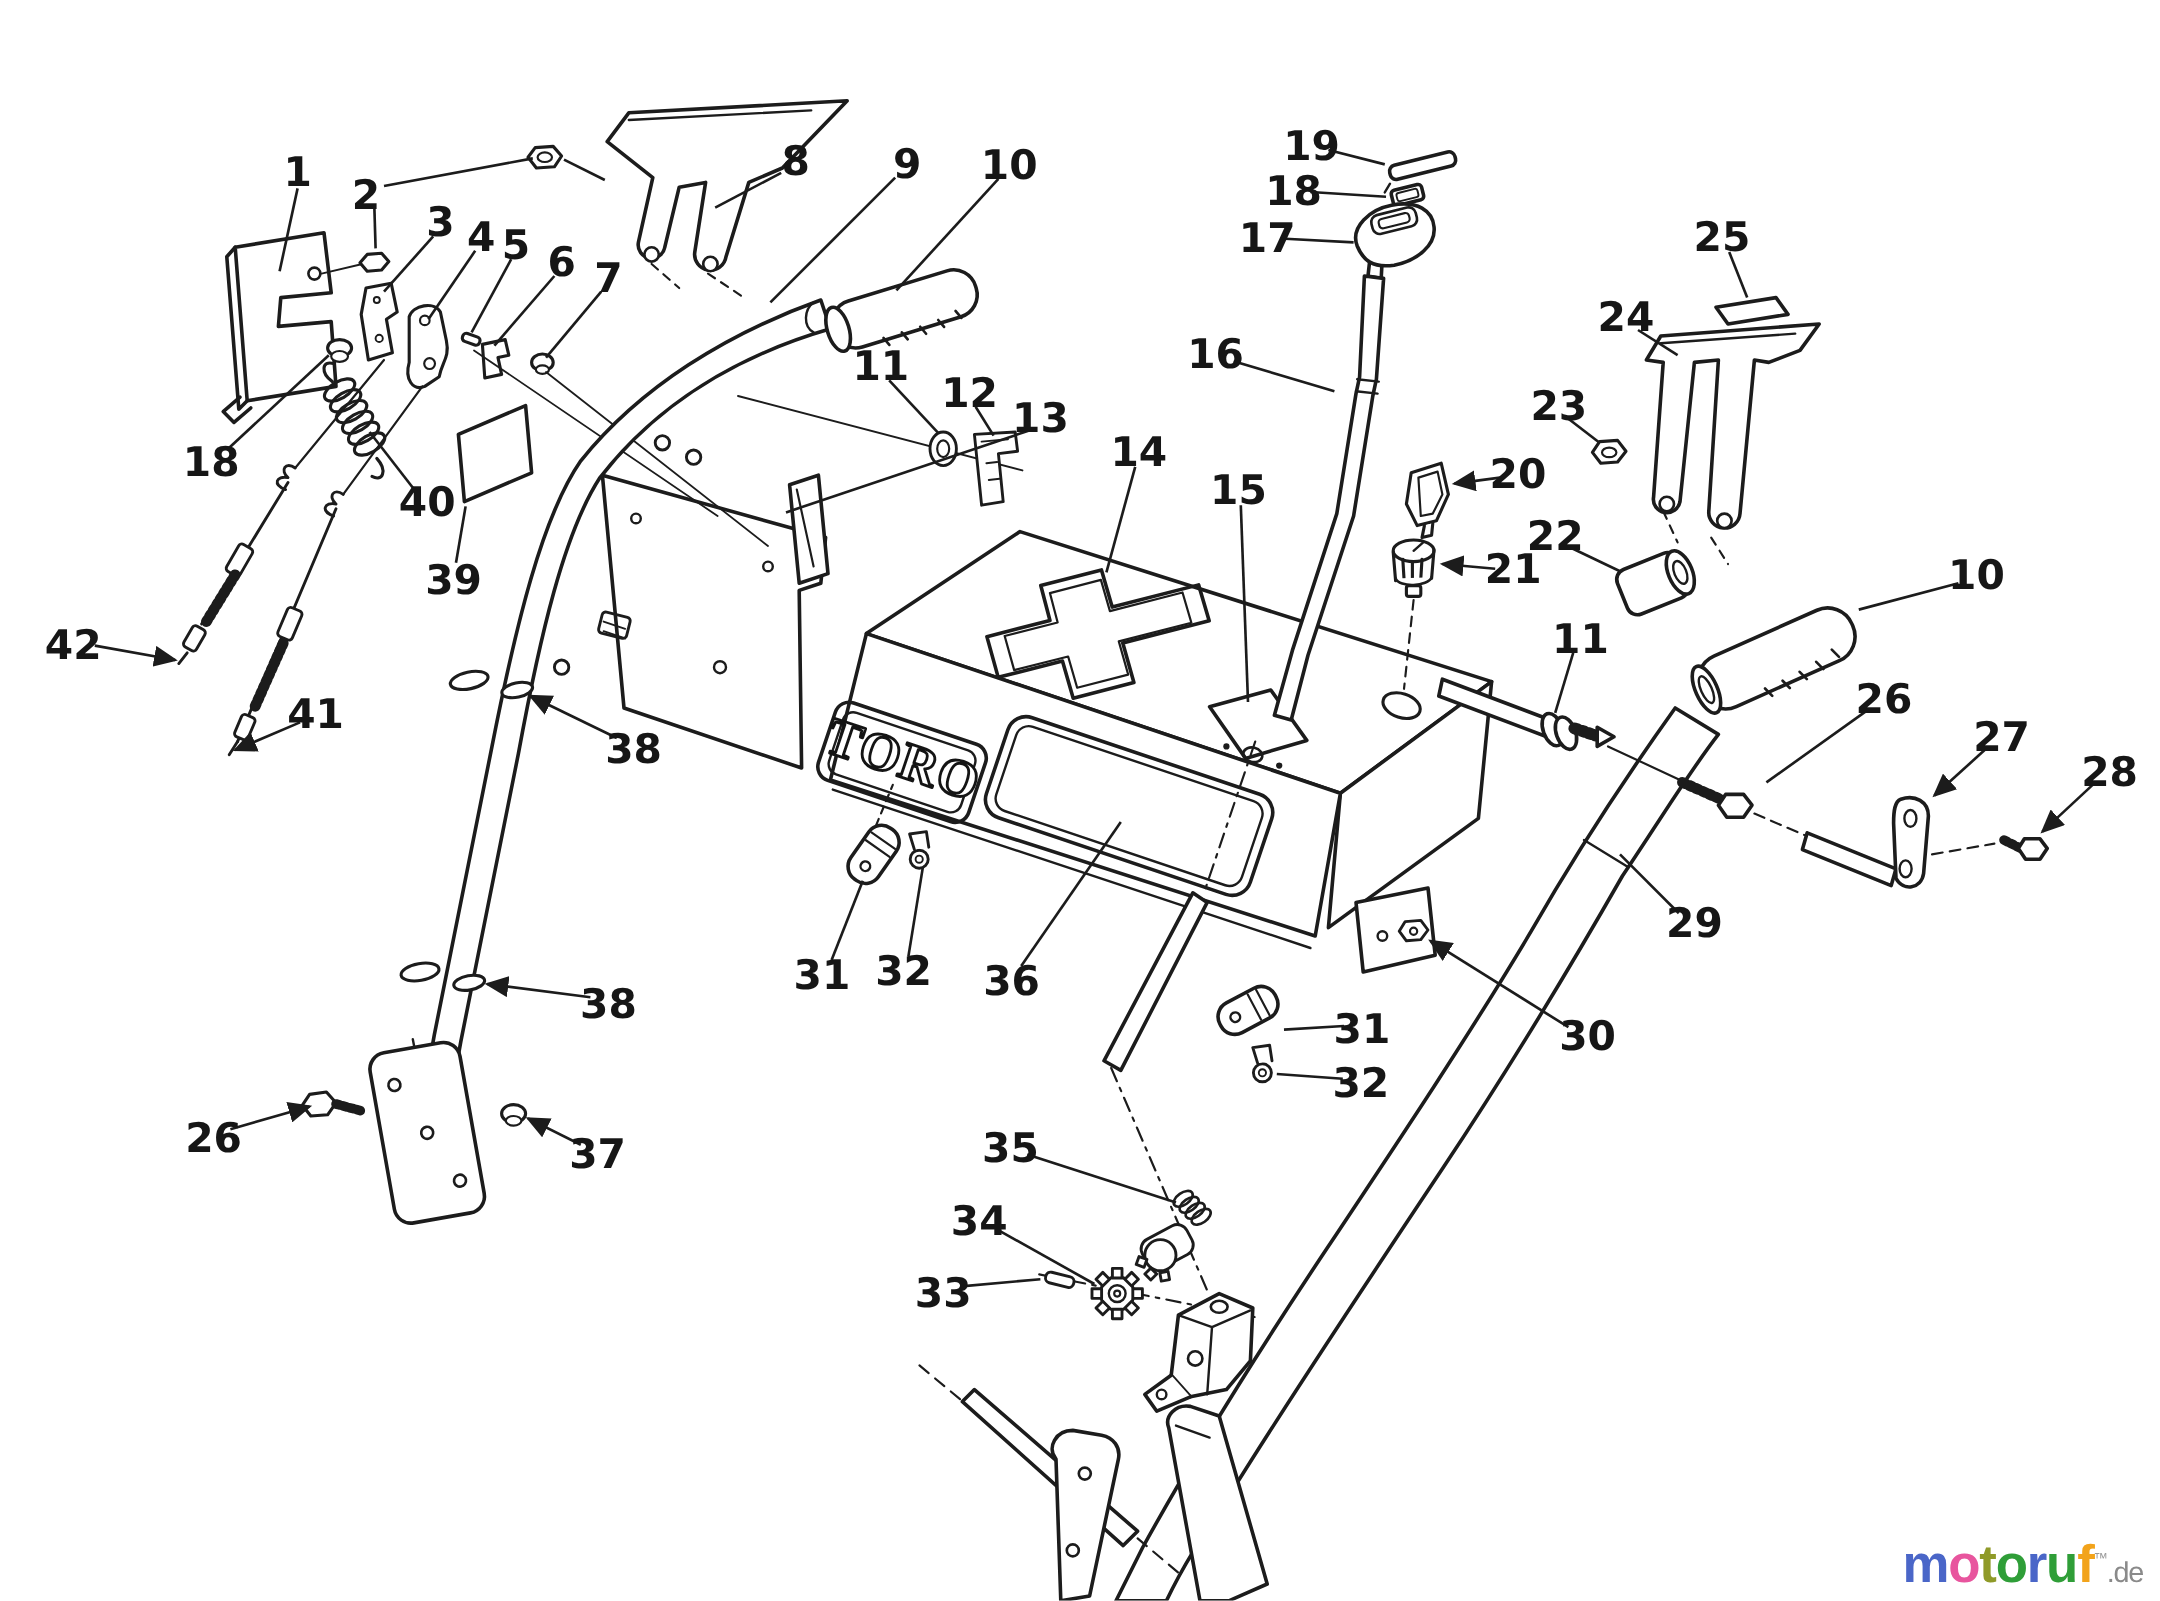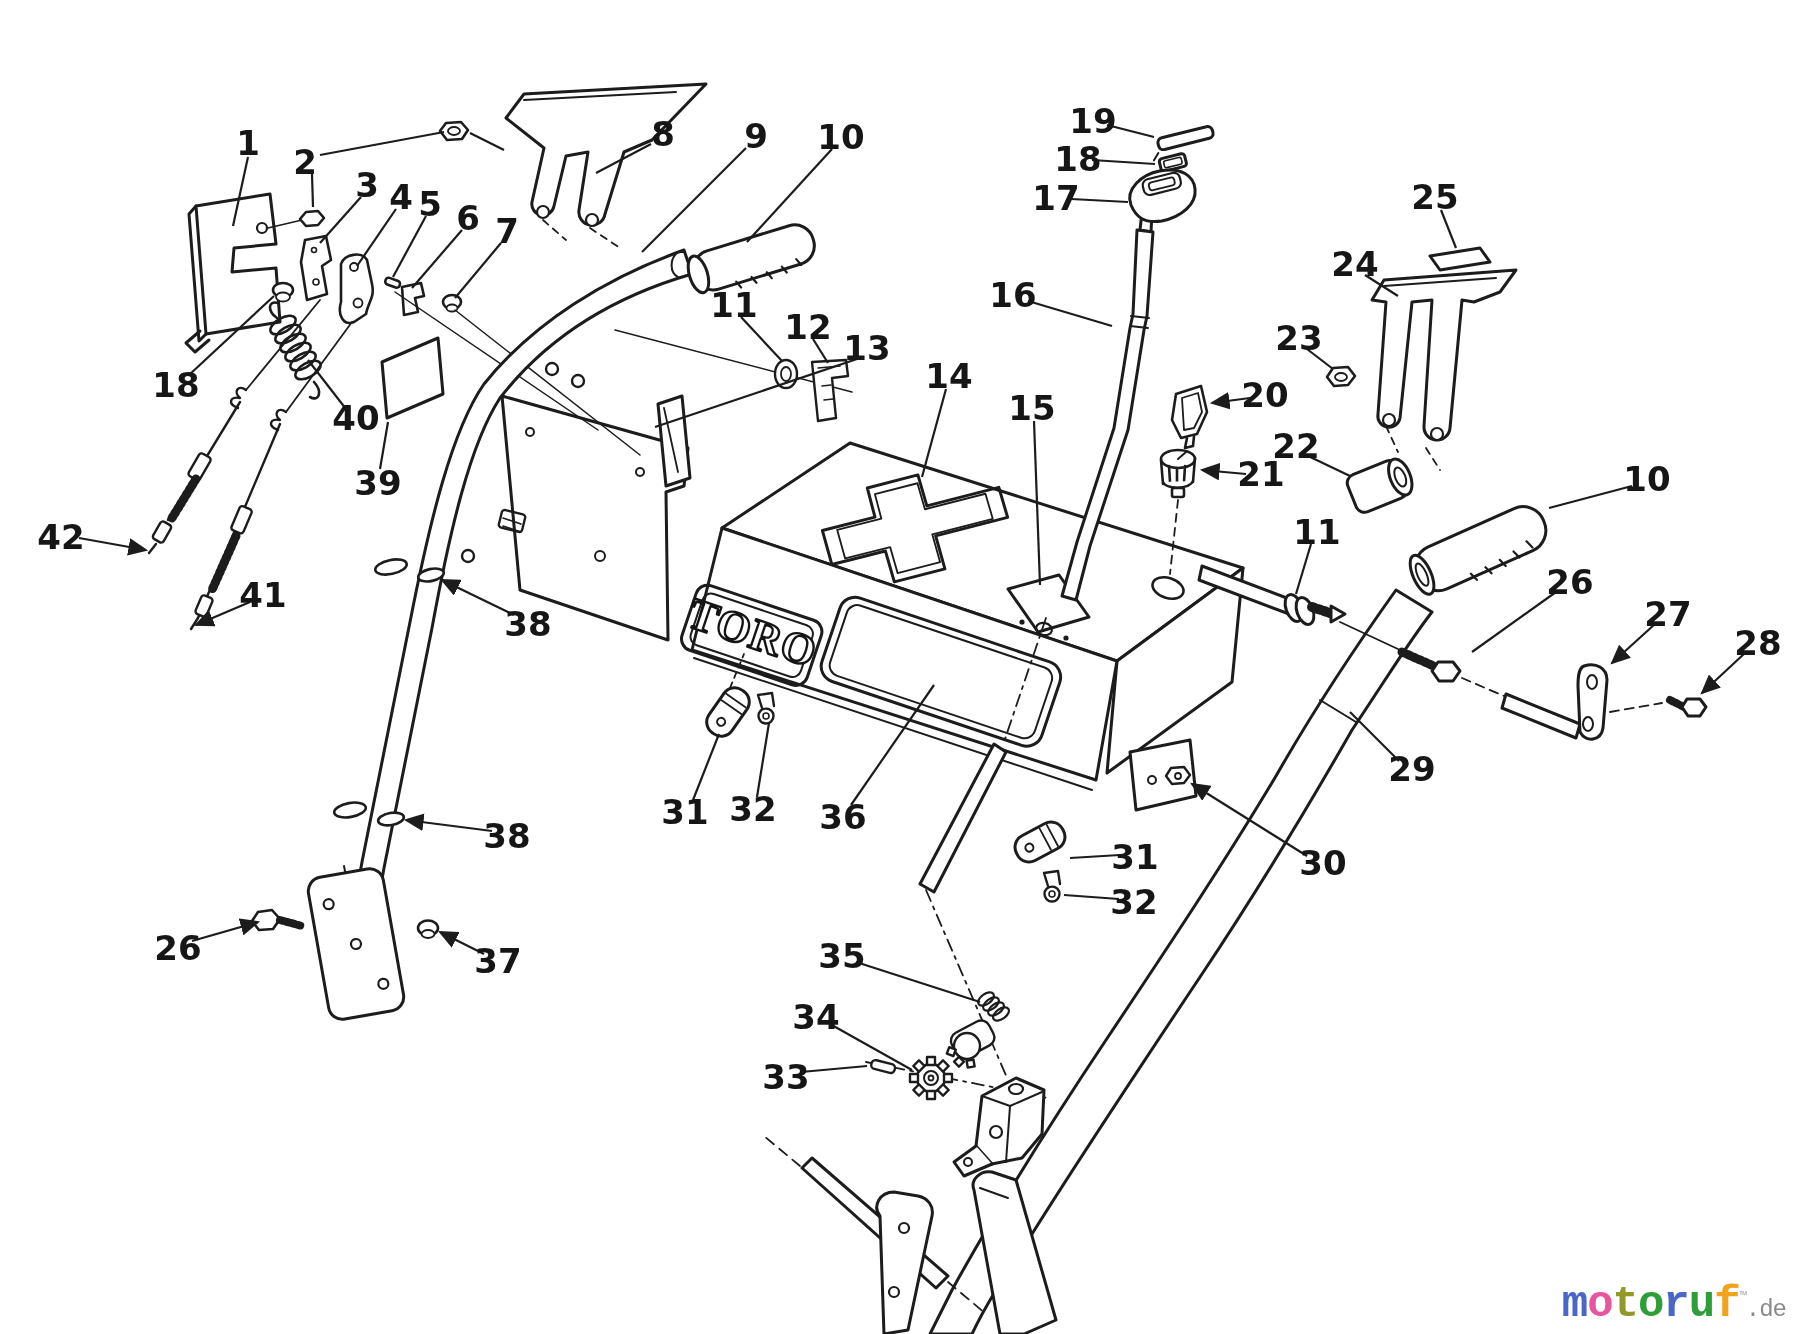--- a/index.html
+++ b/index.html
@@ -2,21 +2,21 @@
 <html><head>
 <meta charset="utf-8">
 <style>
   html,body{margin:0;padding:0;background:#fff;}
   .stage{position:relative;width:1800px;height:1334px;background:#fff;overflow:hidden;
          font-family:"DejaVu Sans",sans-serif;}
   .stage svg{position:absolute;left:0;top:0;}
   .plbl{font:700 34px "DejaVu Sans",sans-serif;fill:#161616;}
   .toro-txt{font:700 44px "Liberation Serif",serif;letter-spacing:1px;fill:#fff;stroke:#141414;stroke-width:2.4px;}
   .leader{stroke:#1c1c1c;stroke-width:2.2;}
-  .wm{position:absolute;right:14px;bottom:8px;font-family:Liberation Mono, monospace;
+  .wm{position:absolute;right:14px;bottom:8px;font-family:Liberation Sans, sans-serif;
       font-size:44px;font-weight:700;letter-spacing:-1px;line-height:1;user-select:none;}
   .wm .de{font-size:24px;font-weight:400;}
   .wm sup{font-size:12px;color:#9a9a9a;font-weight:400;}
 </style>
 </head>
 <body>
 
 <div class="stage">
 <svg width="1800" height="1334" viewBox="0 0 1800 1334">
   <defs>

